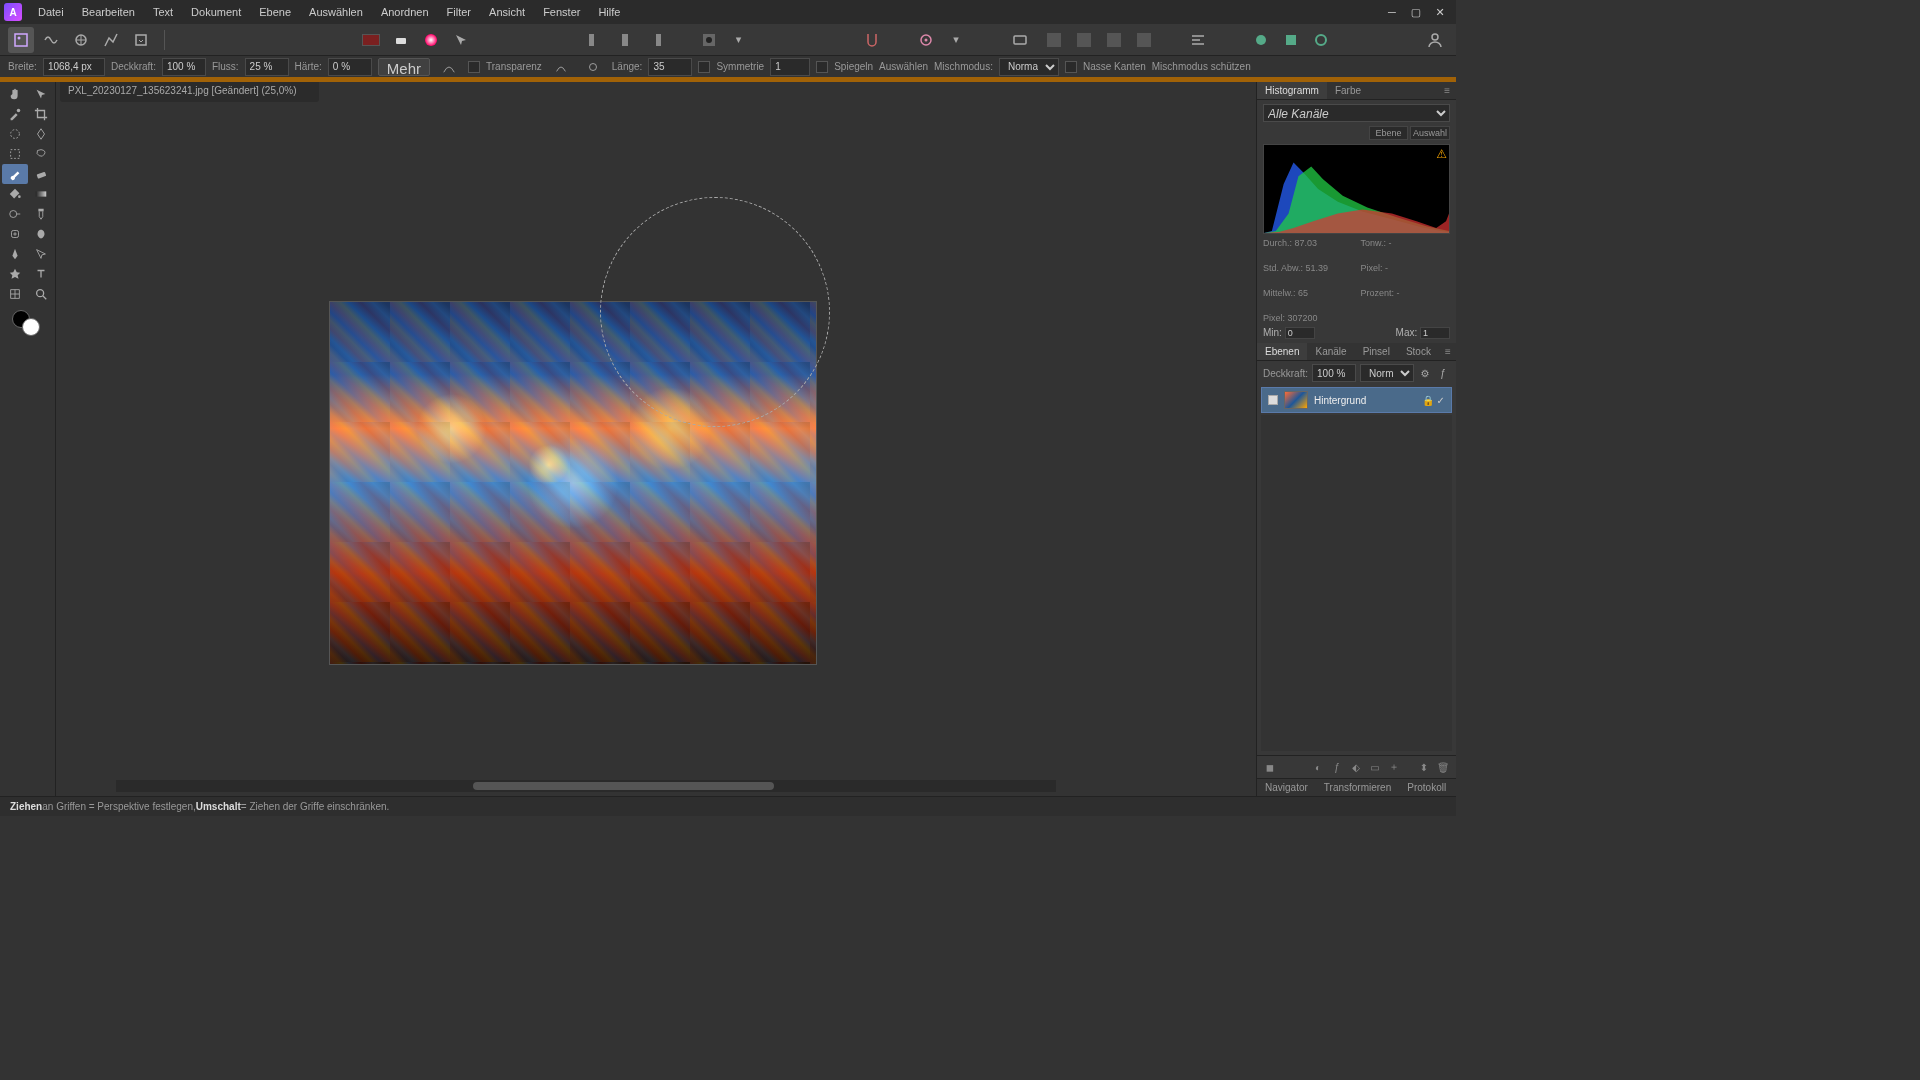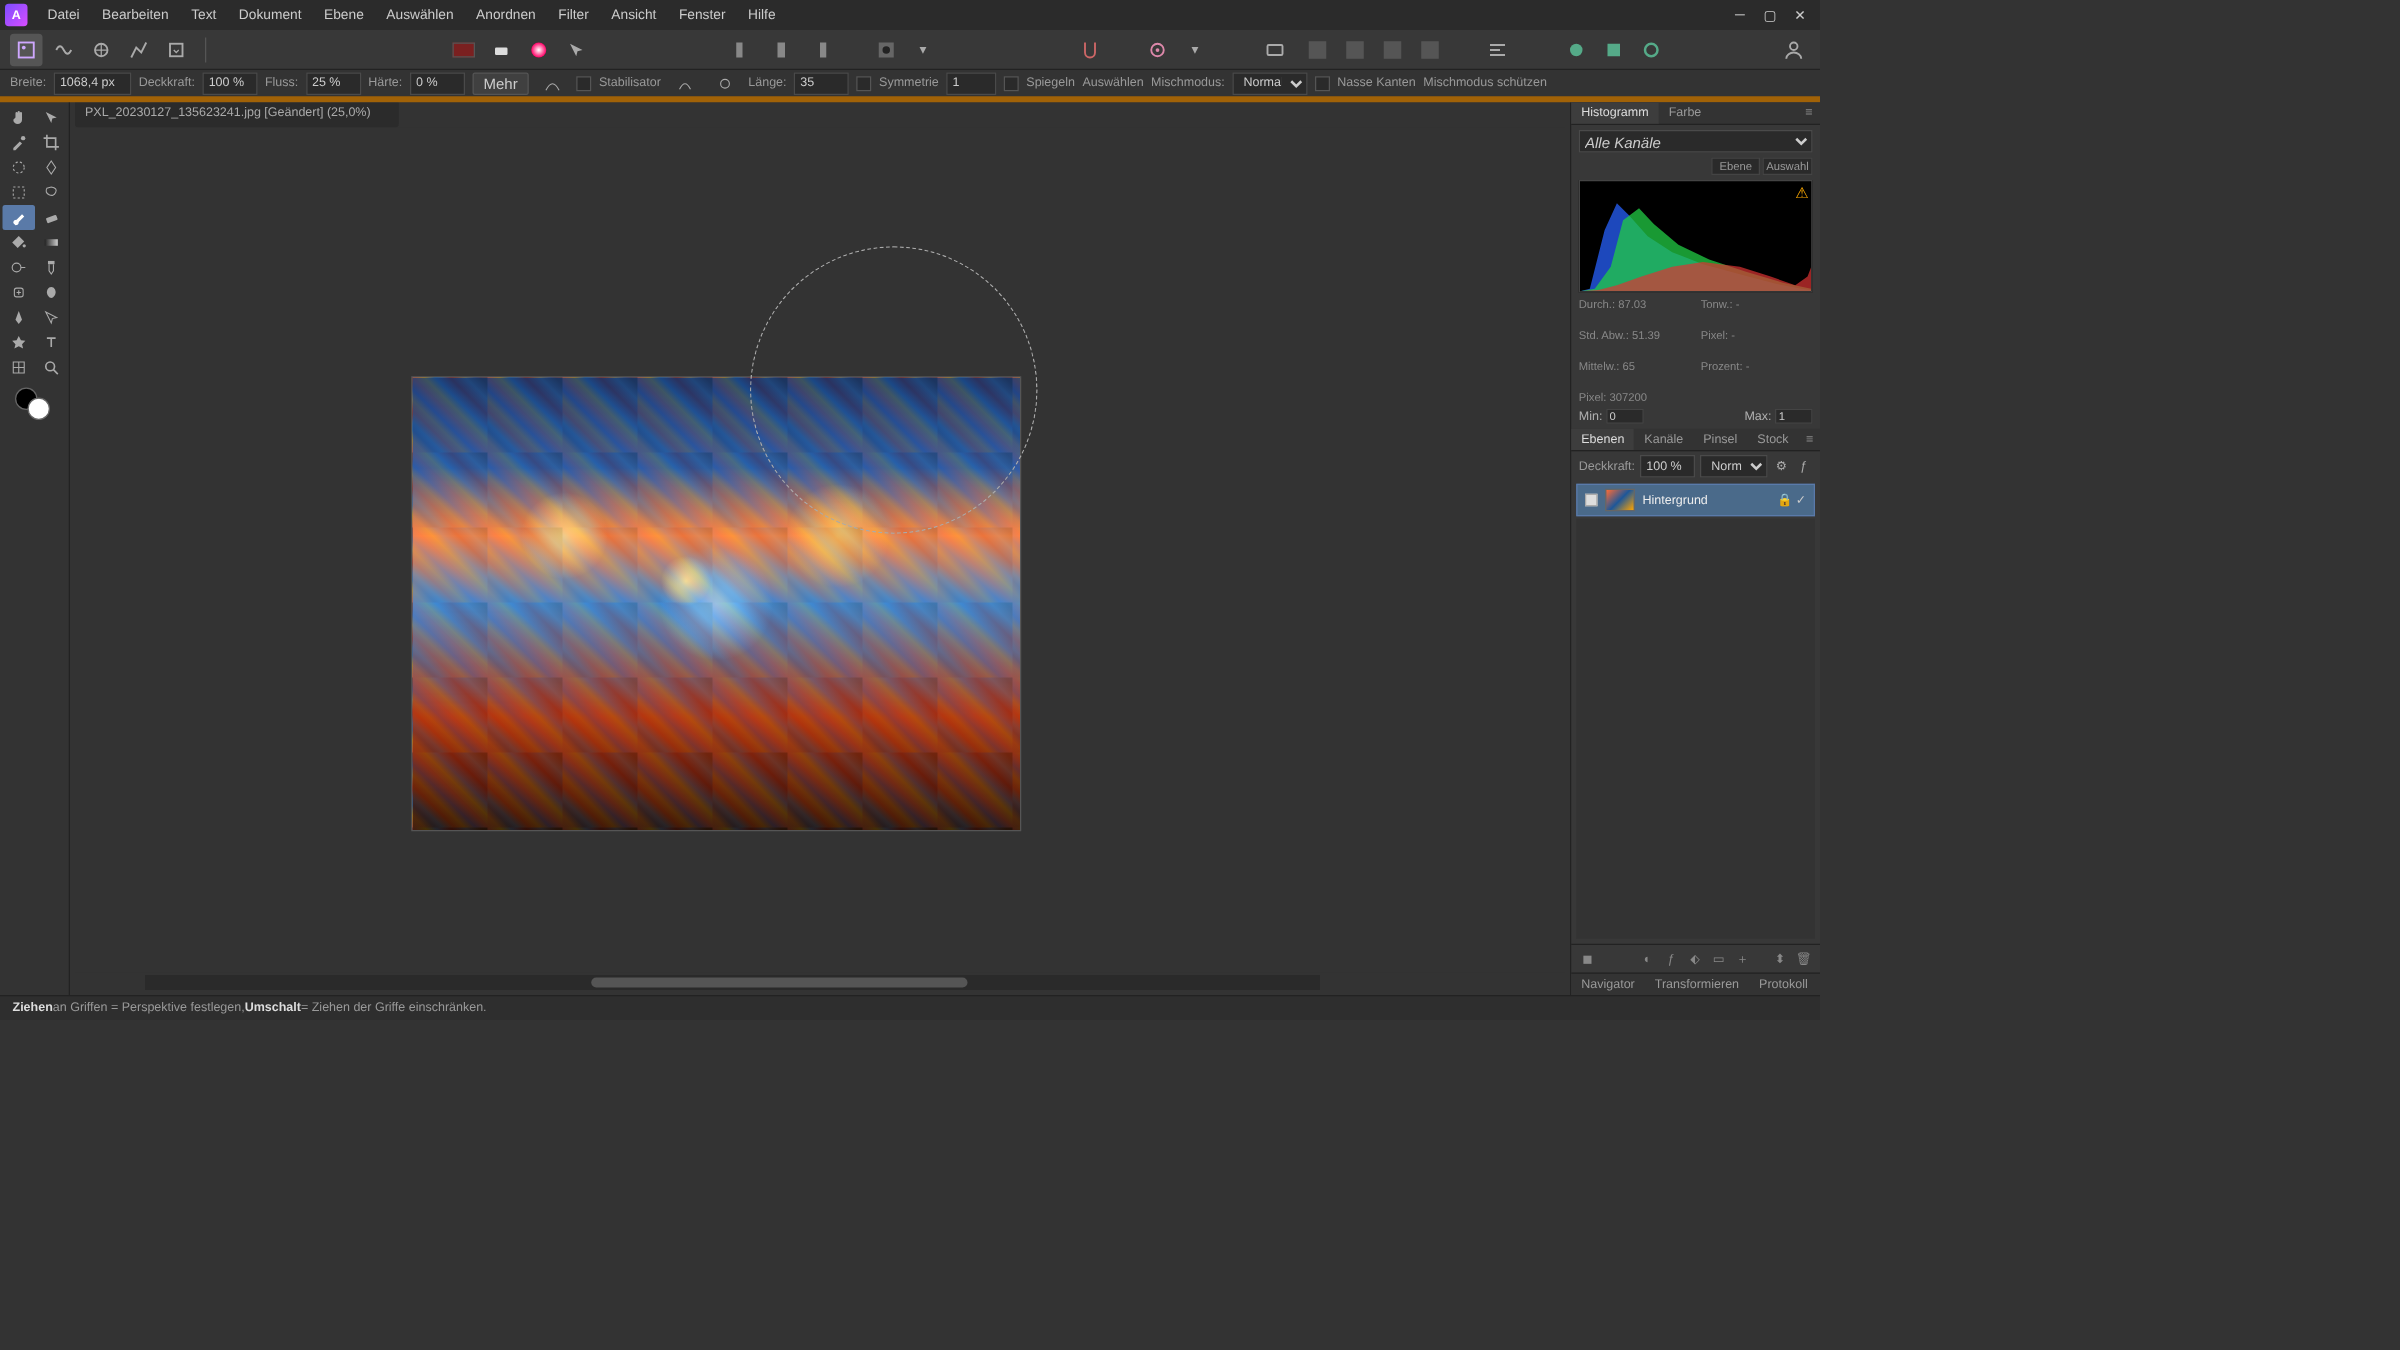--- a/index.html
+++ b/index.html
@@ -19,21 +19,21 @@
 .tb-btn.active { background: #555; }
 .tb-sep { width: 1px; height: 20px; background: #555; margin: 0 6px; }
 .spacer-flex { flex: 1; }
 .tb-icon-svg{width:16px;height:16px;}
 
 
 .context-bar { height: 26px; background: #333; border-bottom: 5px solid #a16207; display: flex; align-items: center; padding: 0 8px; gap: 6px; font-size: 10px; }
 .ctx-label { color: #999; }
 .ctx-input { background: #2a2a2a; border: 1px solid #4a4a4a; color: #ccc; padding: 1px 4px; width: 52px; height: 18px; font-size: 10px; }
 .ctx-drop { background: #2a2a2a; border: 1px solid #4a4a4a; color: #ccc; padding: 1px 4px; height: 18px; font-size: 10px; }
-.ctx-btn { background: #404040; border: 1px solid #555; color: #ccc; padding: 1px 8px; height: 18px; font-size: 12px; cursor: pointer; border-radius:2px;}
+.ctx-btn { background: #404040; border: 1px solid #555; color: #ccc; padding: 1px 8px; height: 18px; font-size: 15px; cursor: pointer; border-radius:2px;}
 .ctx-check { width:12px; height:12px; background:#2a2a2a; border:1px solid #555; }
 
 
 .main { position: absolute; top: 82px; bottom: 20px; left: 0; right: 0; display: flex; }
 
 
 .tools { width: 56px; background: #333; border-right: 1px solid #222; display: grid; grid-template-columns: 1fr 1fr; grid-auto-rows: 20px; gap: 0; padding: 2px; align-content:start;}
 .tool { width: 26px; height: 20px; display: flex; align-items: center; justify-content: center; cursor: pointer; color:#aaa; border-radius:2px; position:relative;}
 .tool.active { background: #5a7aa8; color:#fff;}
 .tool svg{width:14px;height:14px;}
@@ -275,21 +275,21 @@
   <input class="ctx-input" style="width: 44px;" value="25 %">
   <span class="ctx-label">Härte:</span>
   <input class="ctx-input" style="width: 44px;" value="0 %">
   <button class="ctx-btn">Mehr</button>
   <div class="tb-btn">
       <svg width="14" height="14" viewBox="0 0 16 16">
         <path d="M2 14 Q8 2 14 14" fill="none" stroke="#aaa"></path>
       </svg>
     </div>
   <div class="ctx-check"></div>
-  <span class="ctx-label">Stabilisator</span>
+  <span class="ctx-label">Transparenz</span>
   <div class="tb-btn">
       <svg width="14" height="14" viewBox="0 0 16 16">
         <path d="M3 13 Q8 3 13 13" fill="none" stroke="#aaa"></path>
       </svg>
     </div>
   <div class="tb-btn">
       <svg width="14" height="14" viewBox="0 0 16 16">
         <circle cx="8" cy="8" r="4" fill="none" stroke="#aaa"></circle>
       </svg>
     </div>

